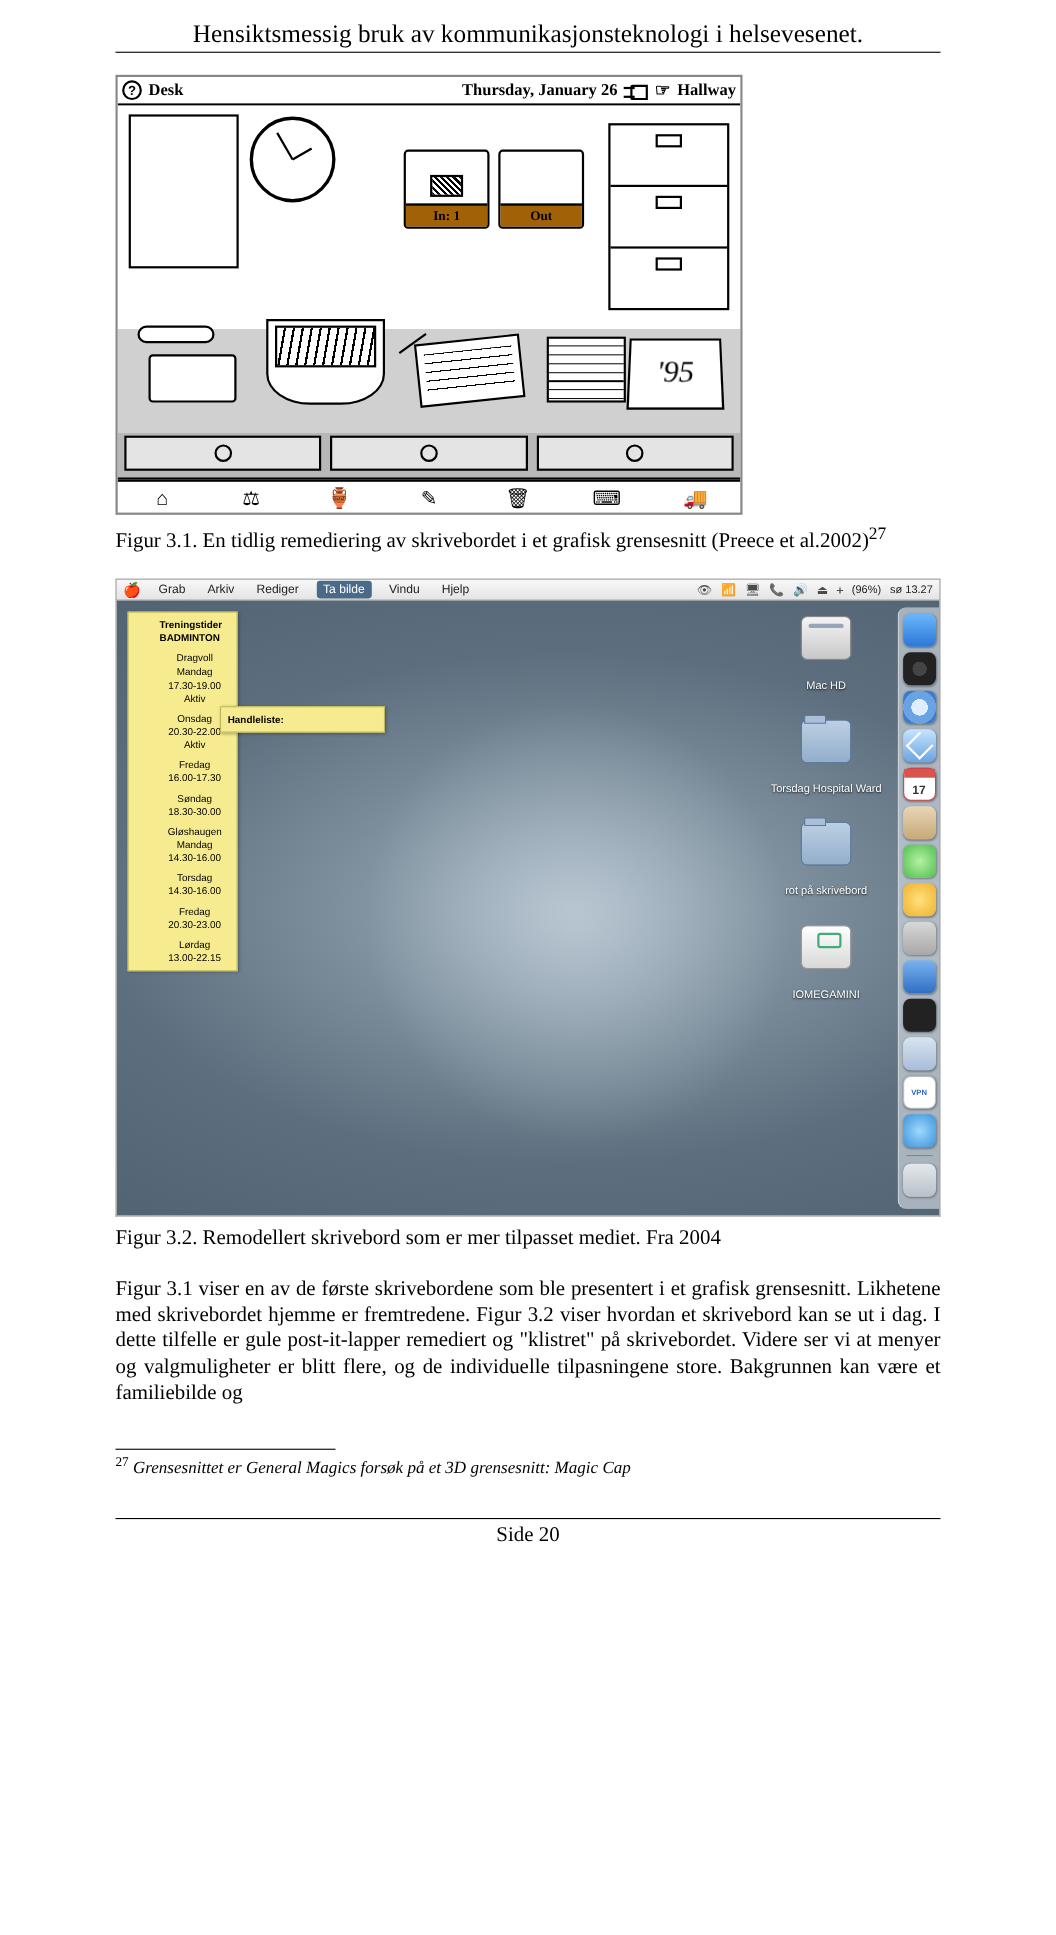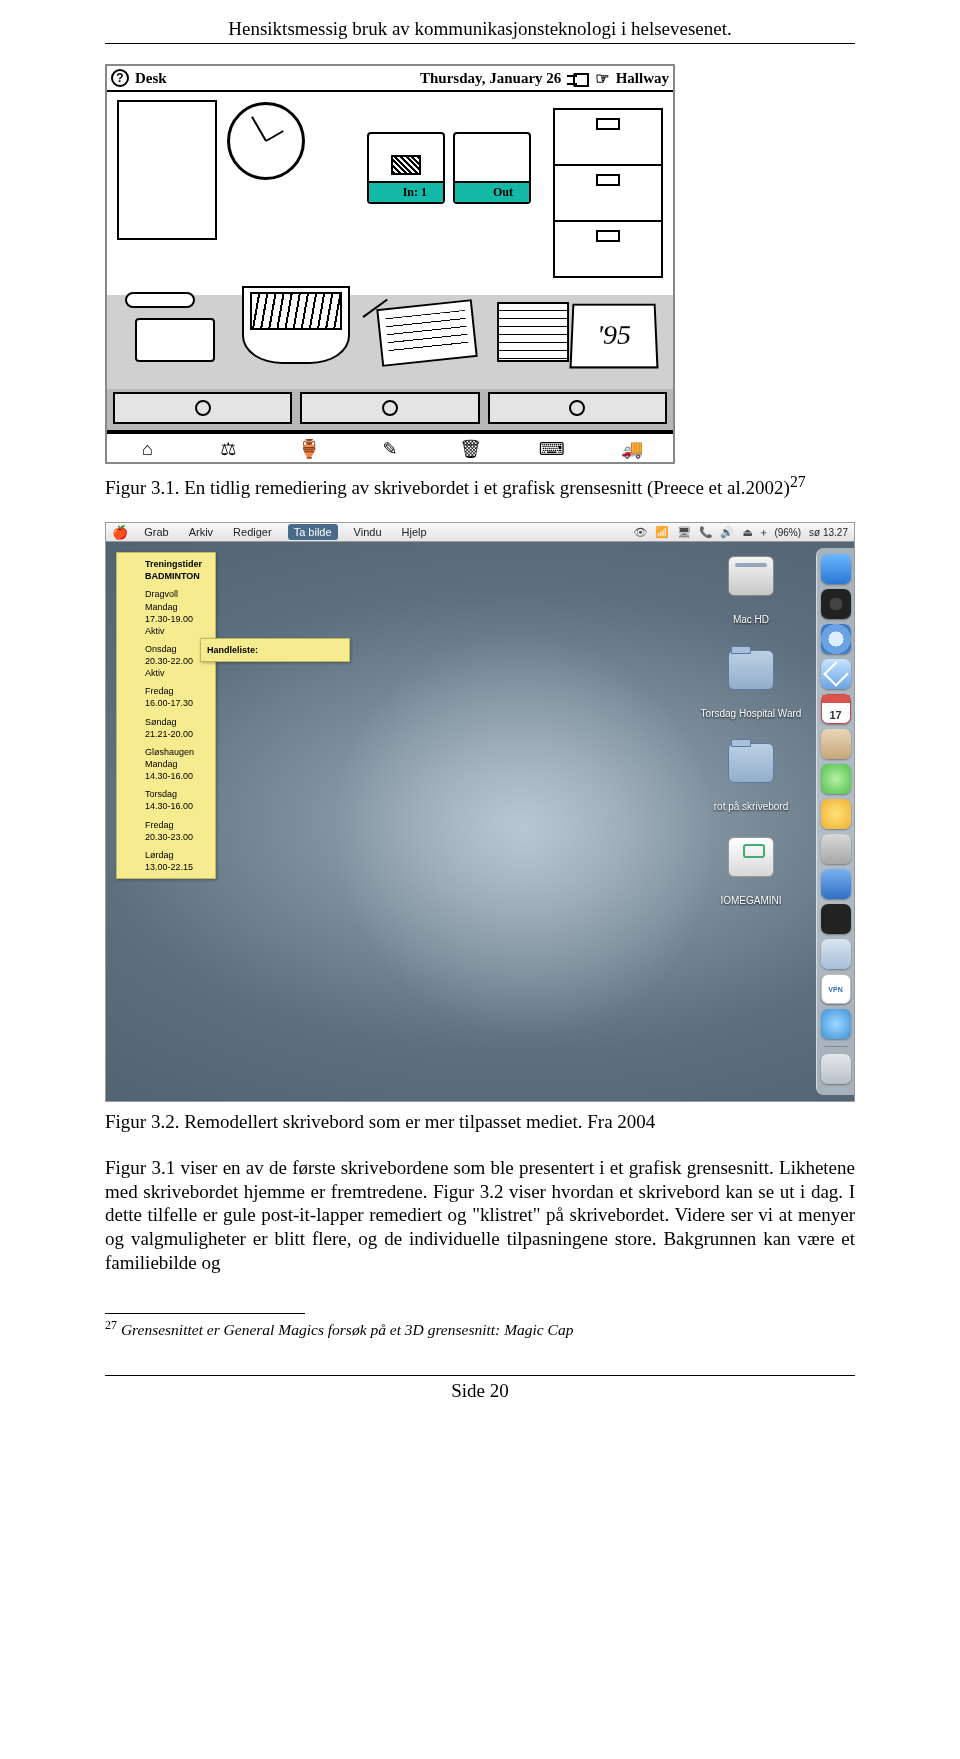--- a/index.html
+++ b/index.html
@@ -5,21 +5,21 @@
   * { box-sizing: border-box; margin: 0; padding: 0; }
   body {
     width: 960px;
     font-family: "Times New Roman", Times, serif;
     background: #fff;
     color: #000;
     padding: 18px 105px 40px 105px;
   }
   .page-header {
     text-align: center;
-    font-size: 19px;
+    font-size: 23px;
     margin-bottom: 3px;
   }
   .header-rule {
     border: none;
     border-top: 1.5px solid #000;
     margin-bottom: 20px;
   }
   .fig1-outer {
     border: 2px solid #888;
     background: #fff;
@@ -78,21 +78,21 @@
   .slot {
     width: 78px; height: 72px; border: 2px solid #000; border-radius: 4px;
     background: #fff; display: flex; flex-direction: column; justify-content: flex-end;
   }
   .slot .flag {
     align-self: center; width: 30px; height: 20px; border: 2px solid #000; margin-bottom: 6px;
     background: repeating-linear-gradient(45deg,#000,#000 2px,#fff 2px,#fff 4px);
   }
   .slot .lbl {
     border-top: 2px solid #000; font-family: Georgia, serif; font-weight: bold;
-    font-size: 12px; text-align: right; padding: 2px 16px; background: #14b8a6;
+    font-size: 12px; text-align: center; padding: 2px 16px; background: #a16207;
   }
   .cabinet {
     position: absolute; right: 10px; top: 16px; width: 110px; height: 170px;
     border: 2px solid #000; background: #fff;
   }
   .cabinet .drawer {
     height: 56px; border-bottom: 2px solid #000; position: relative;
   }
   .cabinet .drawer::after {
     content: ""; position: absolute; left: 50%; top: 8px; transform: translateX(-50%);
@@ -191,21 +191,21 @@
     border-radius: 50%; transform: rotate(-18deg);
   }
   .sticky {
     position: absolute; background: #f6eb8f; border: 1px solid #c0b860;
     font-size: 9px; line-height: 1.35; padding: 5px 6px; color: #000;
     box-shadow: 1px 1px 3px rgba(0,0,0,0.3); z-index: 2;
   }
   .sticky1 { left: 10px; top: 10px; width: 100px; padding-left: 28px; }
   .sticky2 { left: 94px; top: 96px; width: 150px; }
   .sticky .title { font-weight: bold; }
-  .sticky .row { margin-top: 6px; }
+  .sticky .row { margin-top: 6px; text-align: center; }
   .sticky .row .d { display: block; }
   .desk-icons {
     position: absolute; right: 48px; top: 14px; width: 110px;
     display: flex; flex-direction: column; gap: 24px; align-items: center;
     z-index: 2;
   }
   .dicon { display:flex; flex-direction:column; align-items:center; gap:18px; }
   .dicon .gl {
     width: 46px; height: 40px; border-radius: 6px; position: relative;
   }
@@ -370,21 +370,21 @@
             <span class="d">Onsdag</span>
             <span class="d">20.30-22.00</span>
             <span class="d">Aktiv</span>
           </div>
           <div class="row">
             <span class="d">Fredag</span>
             <span class="d">16.00-17.30</span>
           </div>
           <div class="row">
             <span class="d">Søndag</span>
-            <span class="d">21.21-20.00</span>
+            <span class="d">18.30-30.00</span>
           </div>
           <div class="row">
             <span class="d" style="font-weight:normal">Gløshaugen</span>
             <span class="d">Mandag</span>
             <span class="d">14.30-16.00</span>
           </div>
           <div class="row">
             <span class="d">Torsdag</span>
             <span class="d">14.30-16.00</span>
           </div>

